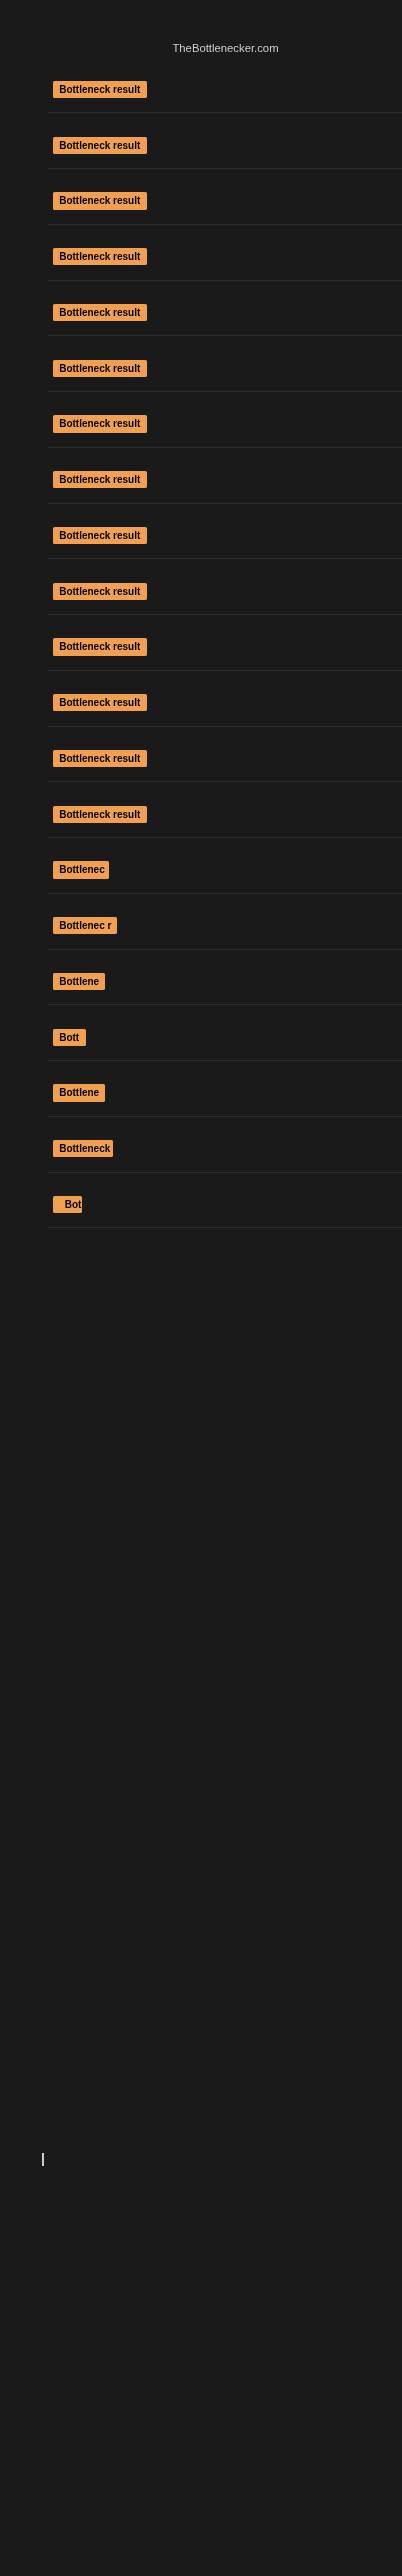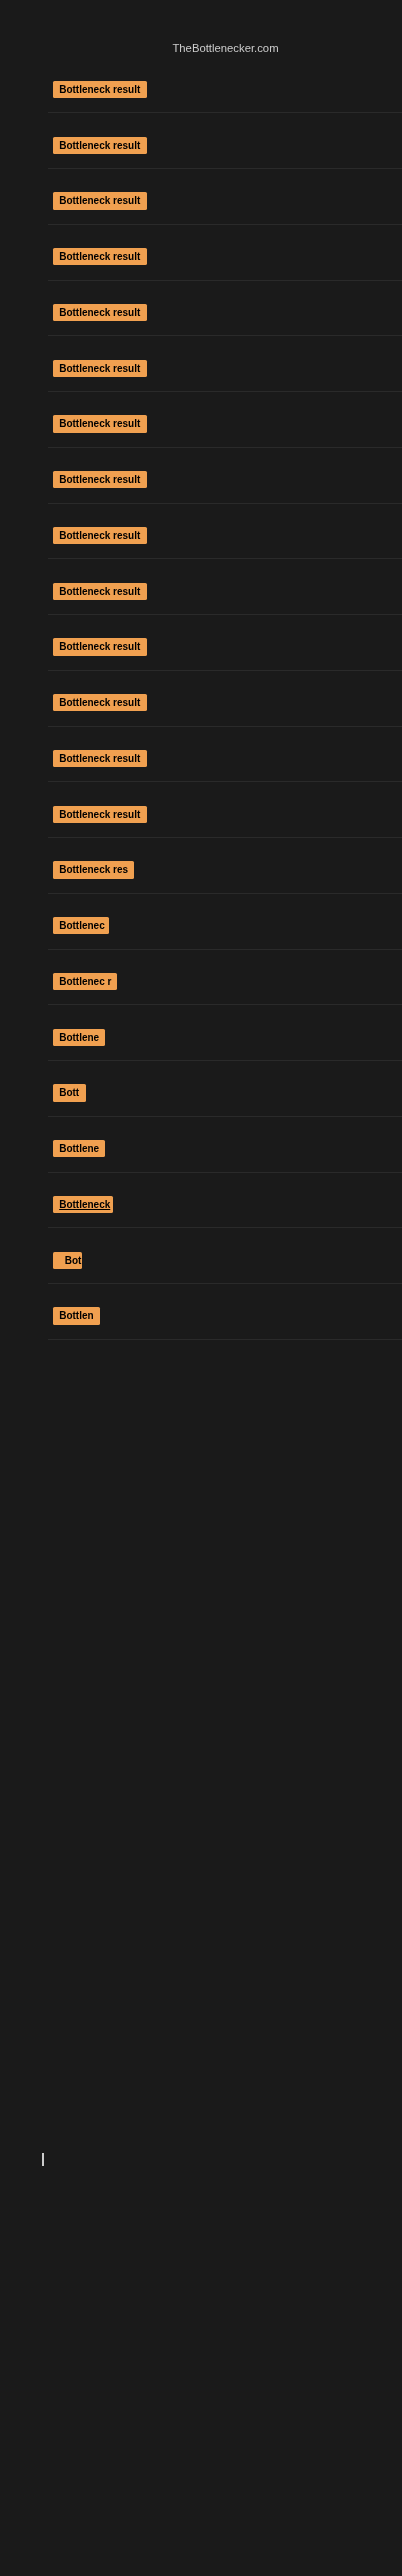--- a/index.html
+++ b/index.html
@@ -63,25 +63,23 @@
     <div class="row"><span class="bottleneck-item" style="max-width: 97px;">Bottleneck result</span></div>
     <div class="row"><span class="bottleneck-item" style="max-width: 97px;">Bottleneck result</span></div>
     <div class="row"><span class="bottleneck-item" style="max-width: 97px;">Bottleneck result</span></div>
     <div class="row"><span class="bottleneck-item" style="max-width: 97px;">Bottleneck result</span></div>
     <div class="row"><span class="bottleneck-item" style="max-width: 97px;">Bottleneck result</span></div>
     <div class="row"><span class="bottleneck-item" style="max-width: 97px;">Bottleneck result</span></div>
     <div class="row"><span class="bottleneck-item" style="max-width: 97px;">Bottleneck result</span></div>
     <div class="row"><span class="bottleneck-item" style="max-width: 97px;">Bottleneck result</span></div>
     <div class="row"><span class="bottleneck-item" style="max-width: 97px;">Bottleneck result</span></div>
     <div class="row"><span class="bottleneck-item" style="max-width: 97px;">Bottleneck result</span></div>
-    <div class="row"><span class="bottleneck-item" style="max-width: 81px;">Bottleneck res</span></div>
     <div class="row"><span class="bottleneck-item" style="max-width: 56px; text-align: center;">Bottlenec</span></div>
     <div class="row"><span class="bottleneck-item" style="max-width: 64px;">Bottlenec r</span></div>
     <div class="row"><span class="bottleneck-item" style="max-width: 52px;">Bottlene</span></div>
     <div class="row"><span class="bottleneck-item" style="max-width: 34px; text-align: center;">Bott</span></div>
     <div class="row"><span class="bottleneck-item" style="max-width: 52px;">Bottlene</span></div>
-    <div class="row"><span class="bottleneck-item" style="max-width: 60px; text-decoration: underline;">Bottleneck</span></div>
+    <div class="row"><span class="bottleneck-item" style="max-width: 60px;">Bottleneck</span></div>
     <div class="row"><span class="bottleneck-item" style="max-width: 29px; padding-left: 12px;">Bot</span></div>
-    <div class="row"><span class="bottleneck-item" style="max-width: 47px;">Bottlen</span></div>
   </div>
 
 <div class="cursor-line" id="cursor-line" style="top: 2117px;"></div>
 
 
 </body></html>

